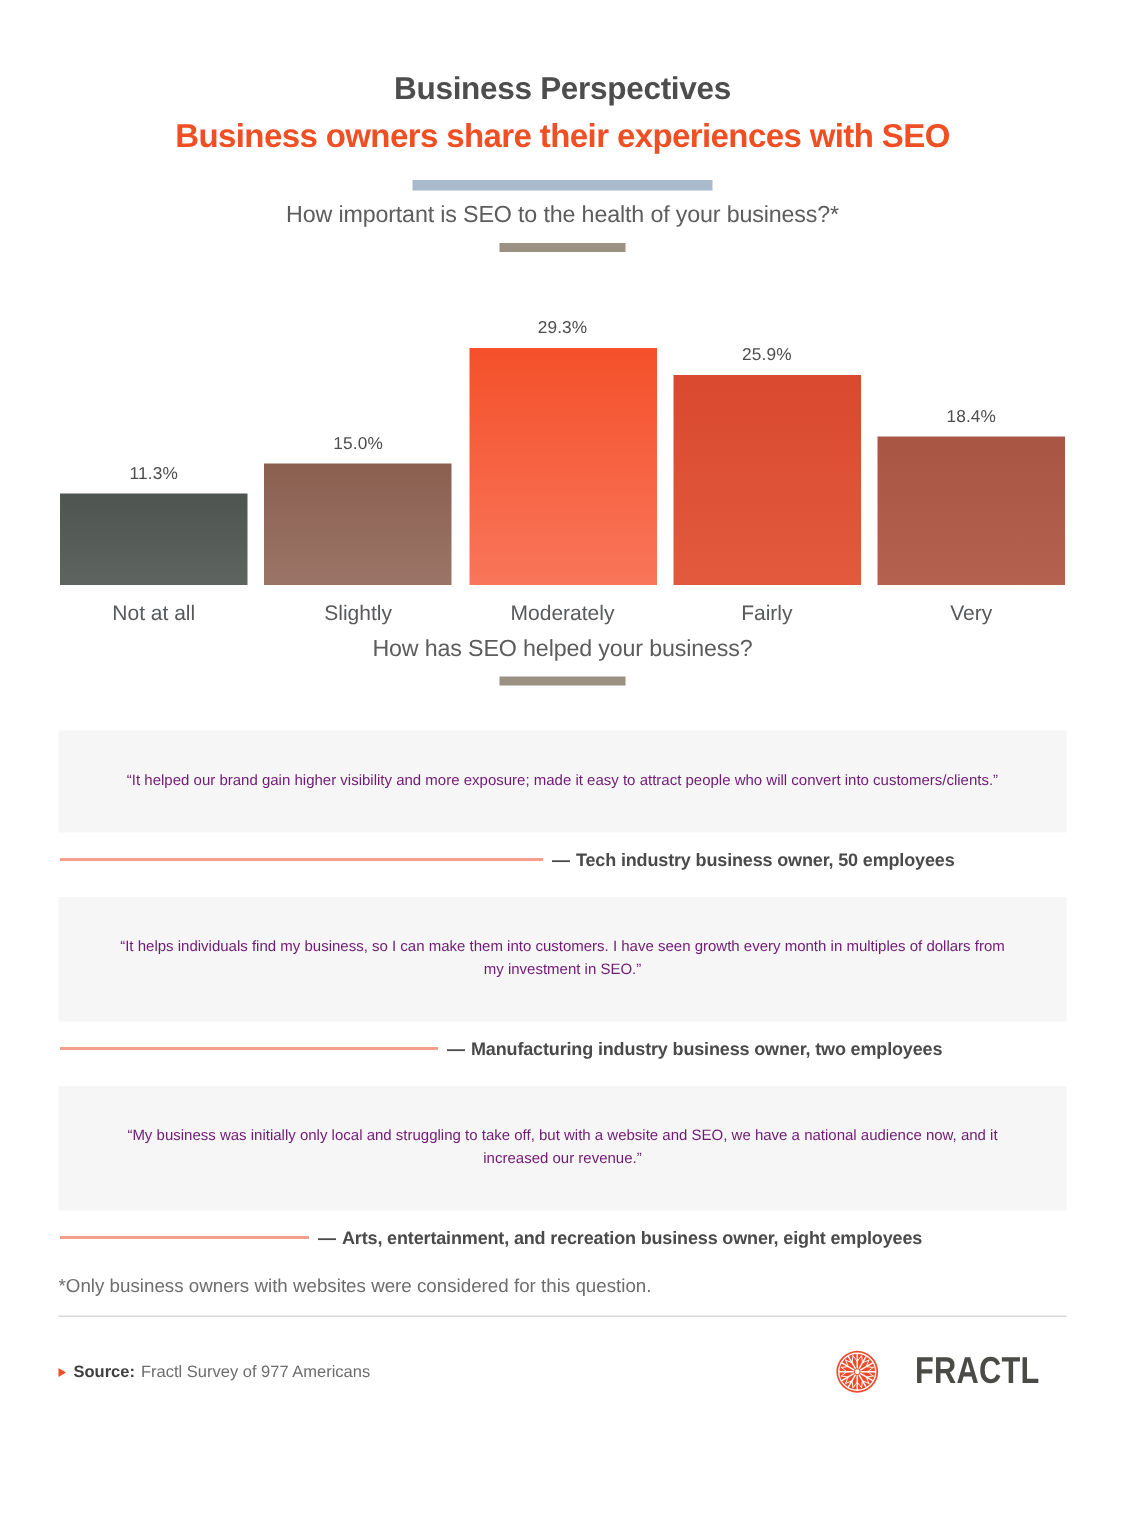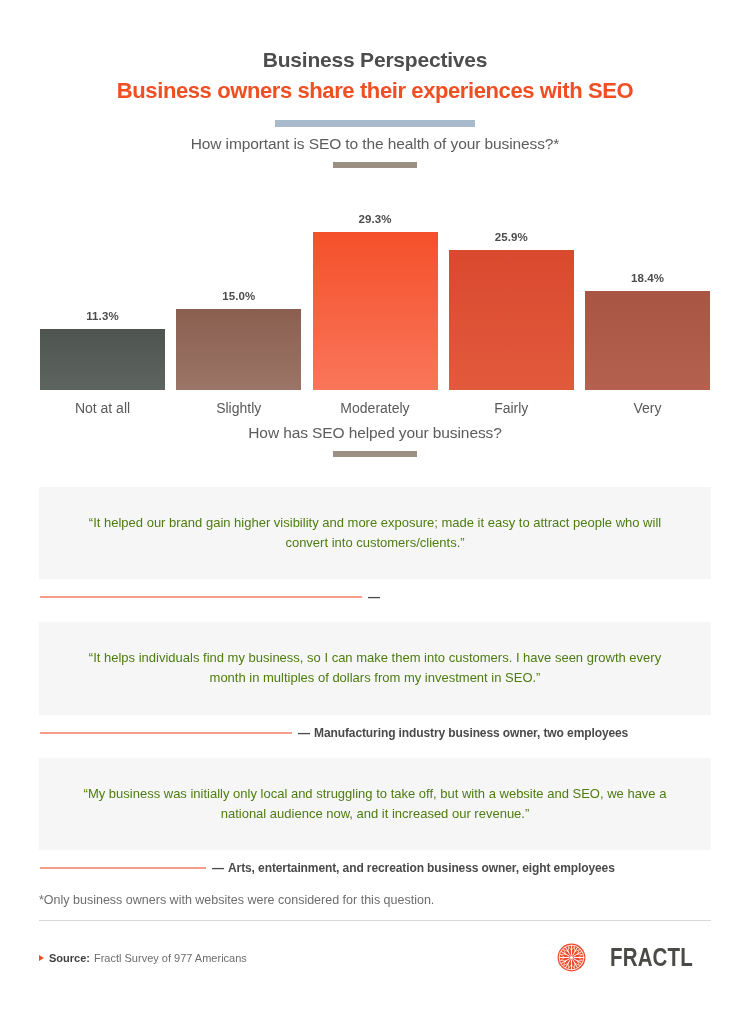--- a/index.html
+++ b/index.html
@@ -49,21 +49,21 @@
     position:absolute; left:0; right:0; bottom:0;
     height:200px;
     display:flex; align-items:flex-end; justify-content:space-between;
   }
   .bar-col {
     width:125px;
     display:flex; flex-direction:column; justify-content:flex-end;
     align-items:center; height:100%;
   }
   .bar-value {
-    font-size:11.5px; font-weight:700; color:#4c4c4c;
+    font-size:11.5px; font-weight:400; color:#4c4c4c;
     margin-bottom:7px; letter-spacing:0.1px;
   }
   .bar-rect { width:125px; }
   .axis-labels {
     width:670px; margin:10px auto 0;
     display:flex; justify-content:space-between;
   }
   .axis-label {
     width:125px; text-align:center;
     font-size:14px; color:#58595b;
@@ -71,21 +71,21 @@
 
   
   .quotes { margin-top:30px; }
   .quote-block { margin:0 auto 18px; width:672px; }
   .quote-box {
     background:#f6f6f6;
     padding:26px 40px;
     text-align:center;
   }
   .quote-text {
-    font-size:13px; line-height:1.55; color:#4d7c0f;
+    font-size:10px; line-height:1.55; color:#701a75;
   }
   .attrib {
     display:flex; align-items:center; gap:0;
     margin-top:11px; padding:0 1px;
   }
   .attrib-line {
     height:2px; background:#f59e8c; flex:0 0 auto;
   }
   .attrib-dash {
     color:#4a4a4a; font-weight:700; font-size:12px;
@@ -176,20 +176,21 @@
   <div class="rule-taupe"></div>
 
   <div class="quotes" id="quotes-host">
       <div class="quote-block">
         <div class="quote-box">
           <div class="quote-text">“It helped our brand gain higher visibility and more exposure; made it easy to attract people who will convert into customers/clients.”</div>
         </div>
         <div class="attrib">
           <span class="attrib-line" style="width: 322px;"></span>
           <span class="attrib-dash">—</span>
+          <span class="attrib-text">Tech industry business owner, 50 employees</span>
         </div>
       </div>
       <div class="quote-block">
         <div class="quote-box">
           <div class="quote-text">“It helps individuals find my business, so I can make them into customers. I have seen growth every month in multiples of dollars from my investment in SEO.”</div>
         </div>
         <div class="attrib">
           <span class="attrib-line" style="width: 252px;"></span>
           <span class="attrib-dash">—</span>
           <span class="attrib-text">Manufacturing industry business owner, two employees</span>

